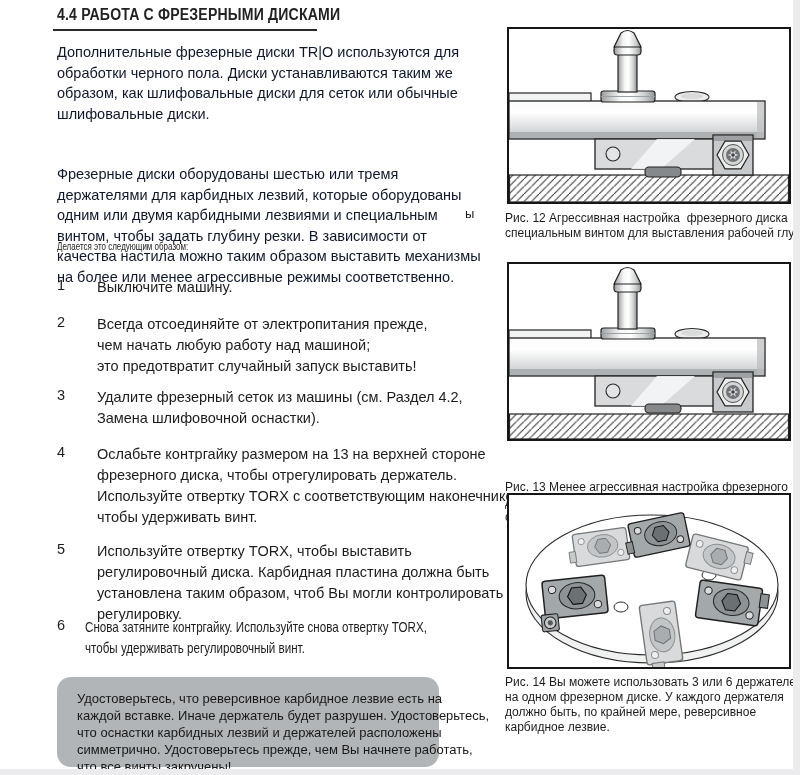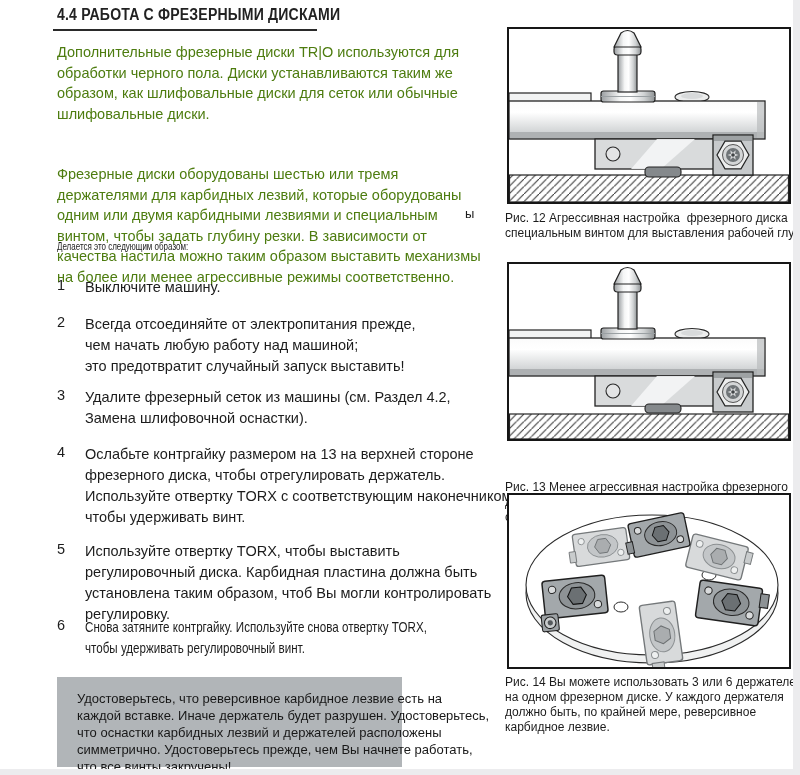--- a/index.html
+++ b/index.html
@@ -9,37 +9,37 @@
   }
   .abs{position:absolute;}
   .pre{white-space:pre;}
   
   .section-title{
     left:57px;top:6px;font-size:16px;font-weight:bold;letter-spacing:.2px;
     transform:scaleX(.88);transform-origin:0 0;white-space:nowrap;color:#222;
   }
   .title-rule{left:53px;top:29px;width:264px;border-top:2px solid #2a2a2a;height:0;}
   
-  .para{left:57px;font-size:14.5px;line-height:20.5px;color:#4d7c0f;}
+  .para{left:57px;font-size:14.5px;line-height:20.5px;color:#0f172a;}
   .para-1{top:42px;}
   .para-2{top:122px;margin-top:42px;}
   .overflow-frag{left:465px;top:206px;font-size:13px;}
   .proc-intro{left:57px;top:241px;font-size:10px;}
   .cond{display:inline-block;transform:scaleX(.8);transform-origin:0 0;white-space:pre;}
   
   .step{left:57px;width:445px;}
   .step .num{position:absolute;left:0;top:0;font-size:14.5px;}
-  .step .txt{margin-left:28px;font-size:14.5px;line-height:21px;white-space:pre;}
+  .step .txt{margin-left:40px;font-size:14.5px;line-height:21px;white-space:pre;}
   .step-1{top:277px;}.step-2{top:314px;}.step-3{top:387px;}
   .step-4{top:444px;}.step-5{top:541px;}.step-6{top:617px;}
   .step-6 .txt{font-size:14.5px;}
   
   .warning-box{
-    left:57px;top:677px;width:345px;height:90px;background:#b1b5b8;
-    box-sizing:border-box;padding:13px 6px 0 20px;
+    left:57px;top:677px;width:382px;height:90px;background:#b1b5b8;
+    box-sizing:border-box;padding:13px 6px 0 20px;border-radius:14px;
   }
   .warning-box .txt{font-size:13px;line-height:17px;font-weight:500;color:#181818;white-space:pre;}
   
   .fig-frame{left:507px;width:284px;border:2px solid #161616;box-sizing:border-box;background:#fff;}
   .fig-12{top:27px;height:177px;}
   .fig-13{top:262px;height:179px;}
   .fig-14{top:493px;height:176px;}
   .fig-frame svg{display:block;width:100%;height:100%;}
   .caption{left:505px;width:292px;font-size:12px;line-height:15px;color:#1c1c1c;}
   .cap-12{top:211px;}

